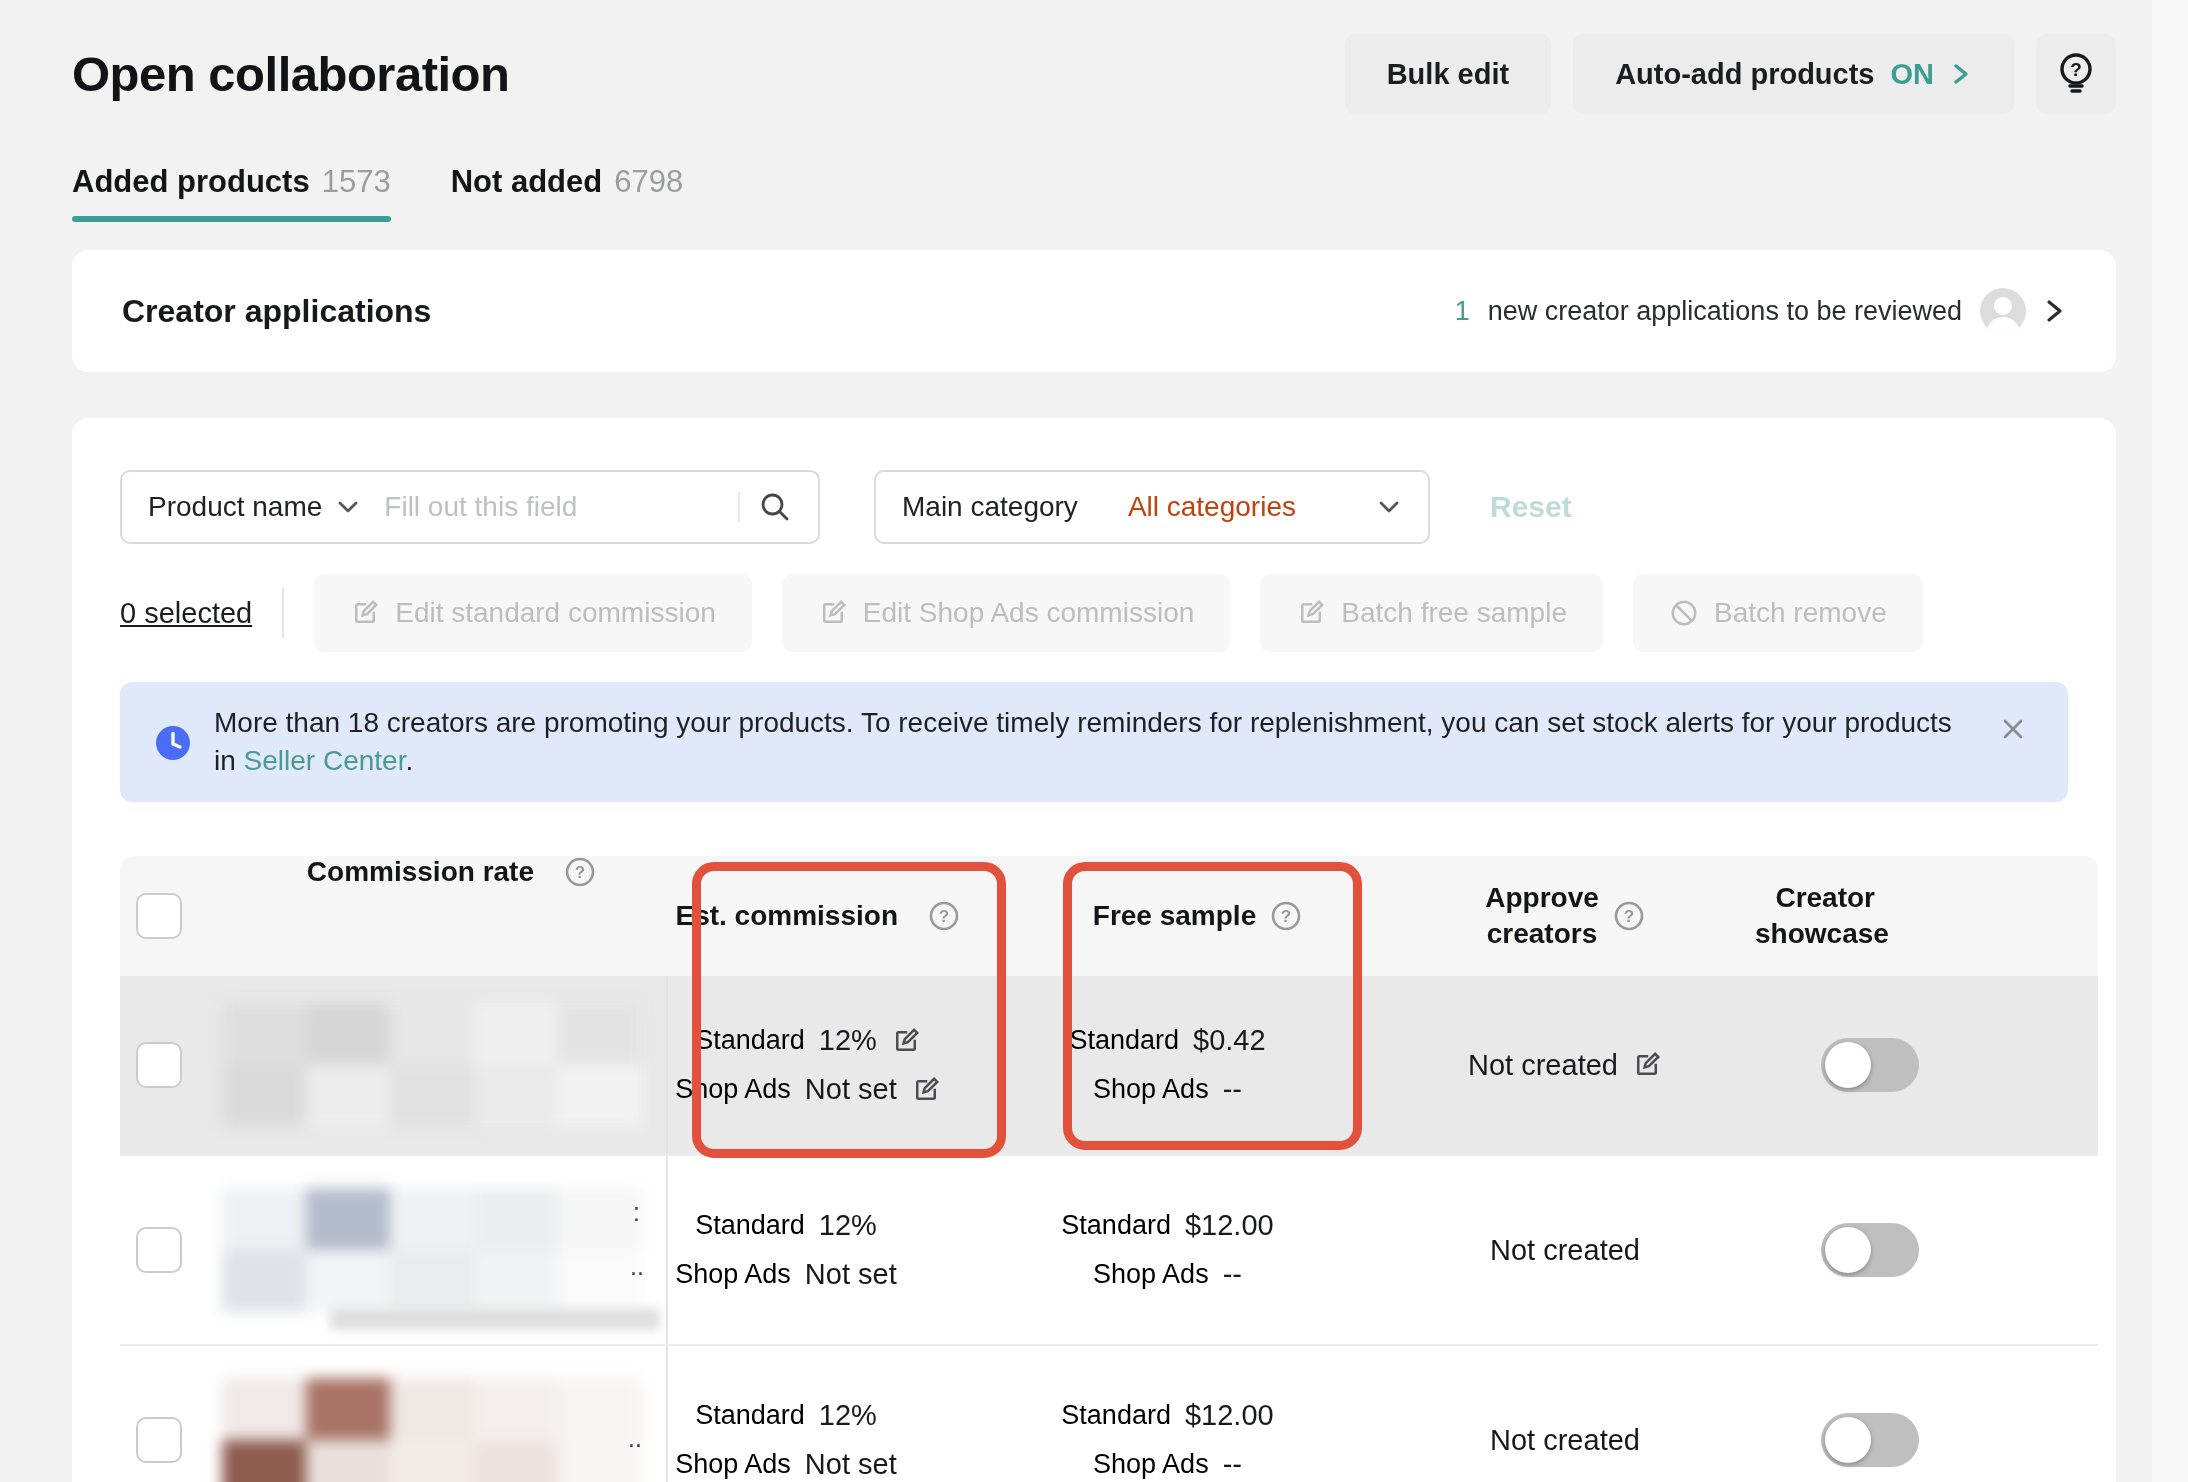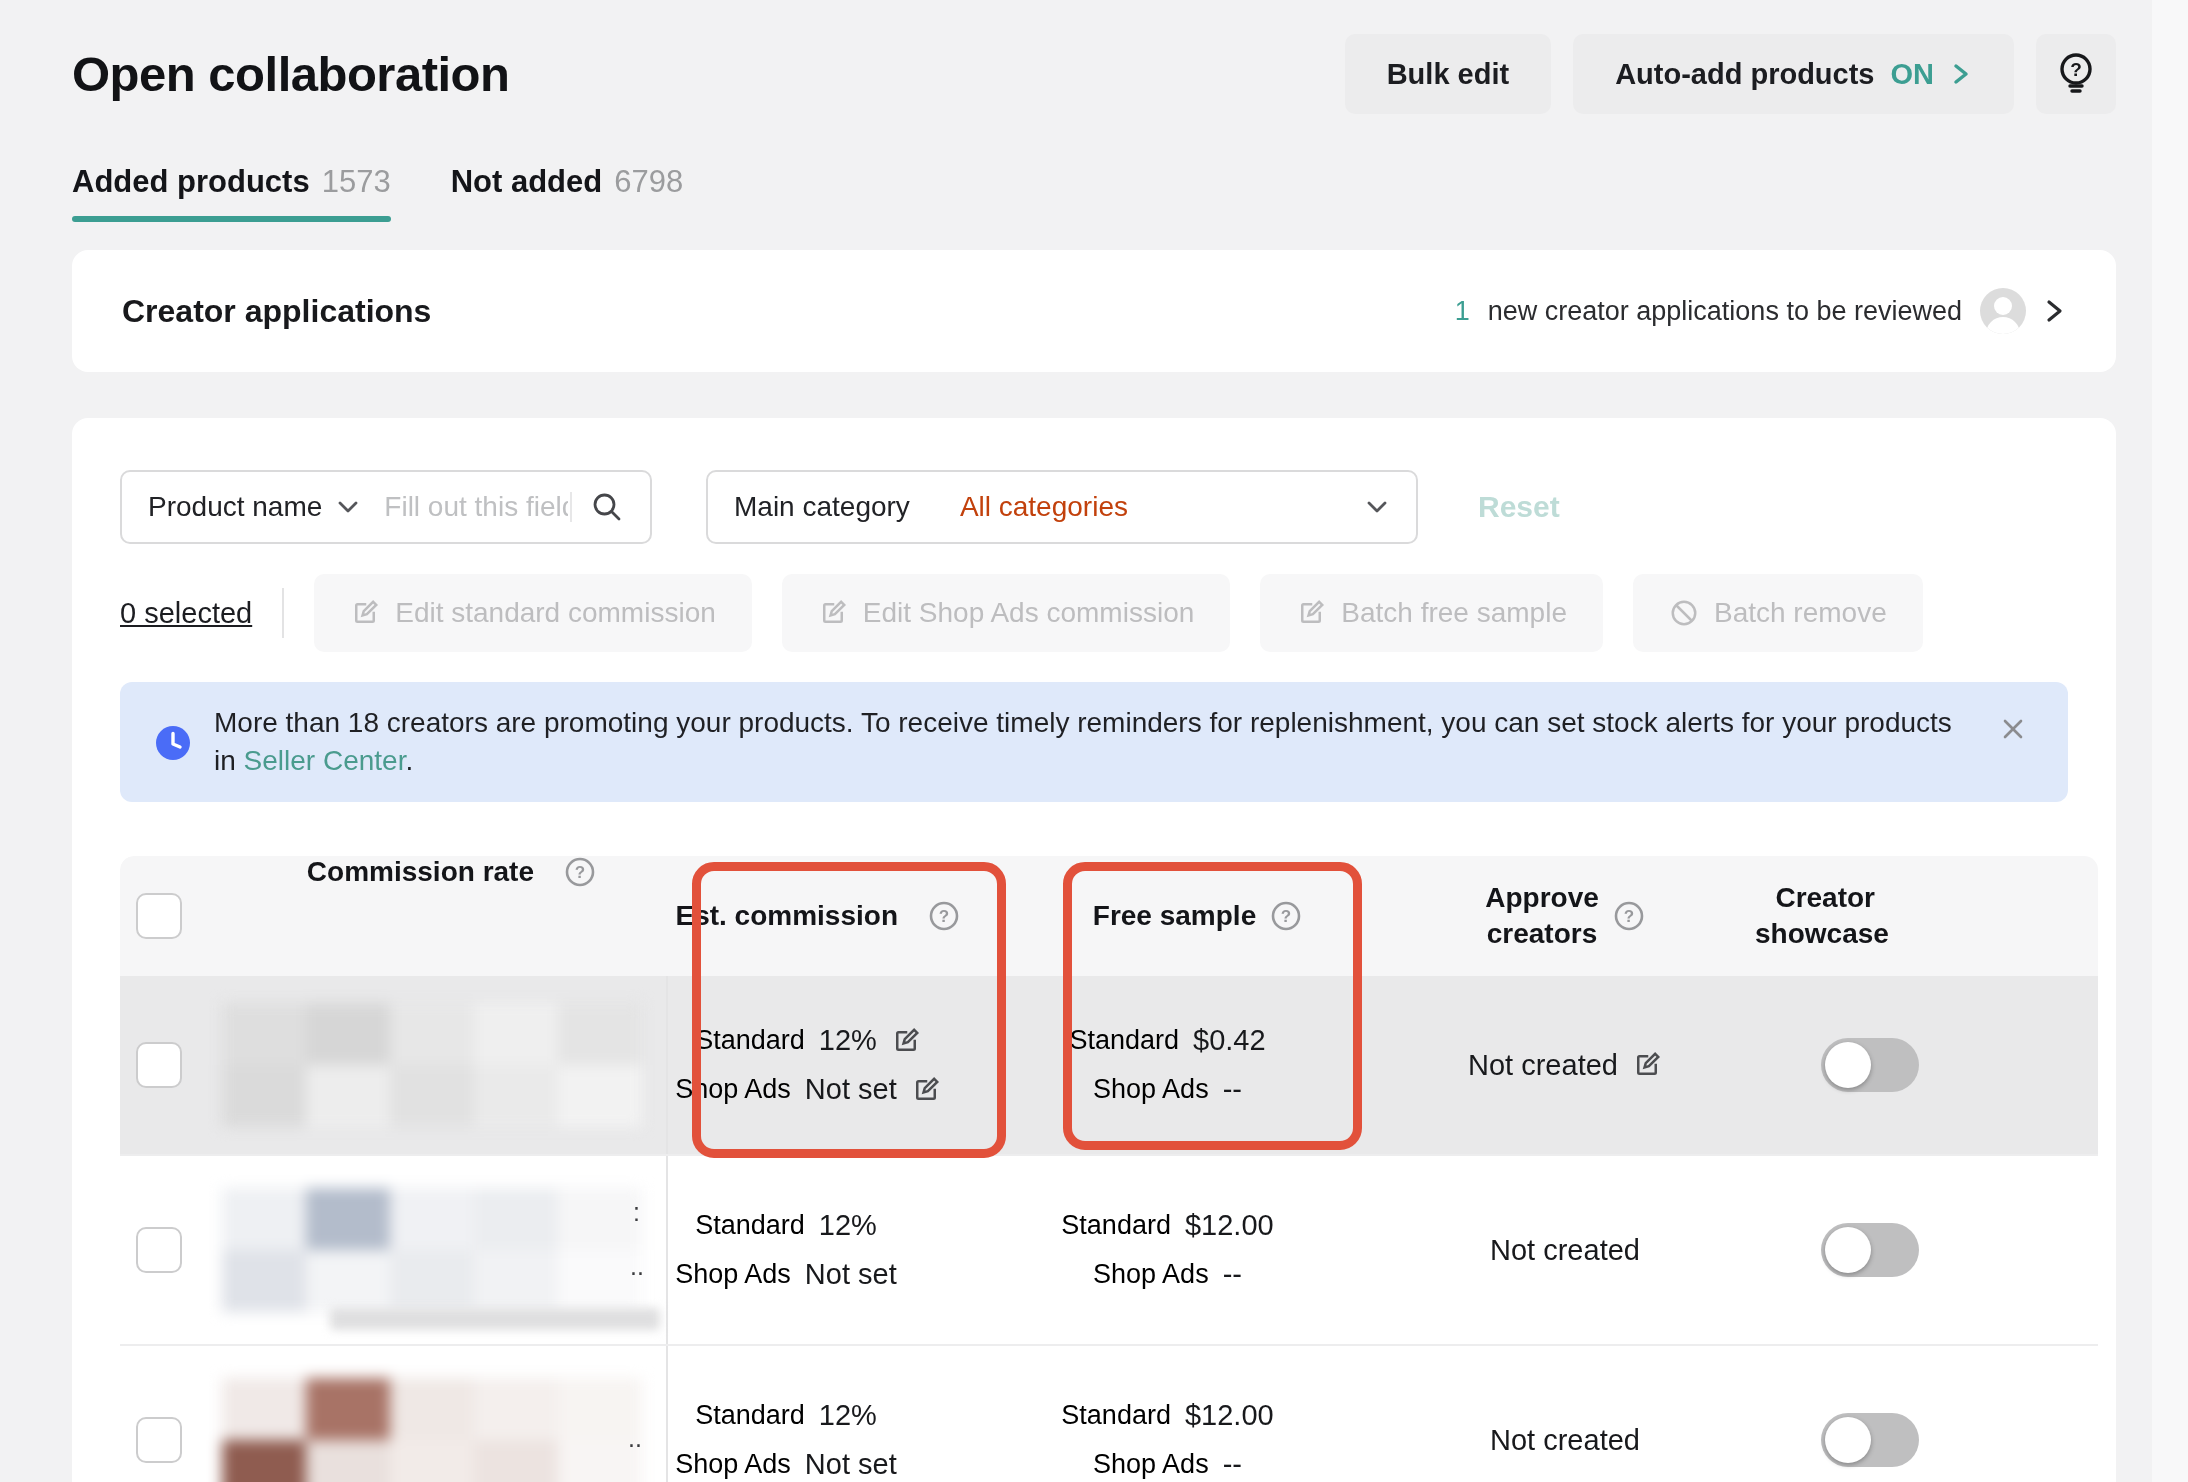--- a/index.html
+++ b/index.html
@@ -41,27 +41,27 @@
   .avatar .head{position:absolute;left:14px;top:9px;width:18px;height:18px;border-radius:50%;background:#fff;}
   .avatar .body{position:absolute;left:6px;top:29px;width:34px;height:24px;border-radius:17px 17px 0 0;background:#fff;}
 
   .main-card{margin-top:46px;padding:52px 48px 0;height:1074px;box-sizing:border-box;
     border-radius:16px 16px 0 0;overflow:hidden;}
 
   
   .filters{display:flex;align-items:center;gap:54px;}
   .input-group{display:flex;align-items:center;border:2px solid #dadadb;border-radius:10px;
     height:74px;padding:0 26px;box-sizing:border-box;background:#fff;}
-  .search-group{width:532px;}
+  .search-group{width:700px;}
   .field-selector{display:flex;align-items:center;gap:14px;font-size:28px;color:#212226;cursor:pointer;white-space:nowrap;}
   .search-input{border:none;outline:none;flex:1;font-size:28px;color:#212226;margin-left:22px;
     font-family:inherit;background:transparent;min-width:0;}
   .search-input::placeholder{color:#bfc0c2;}
   .input-vdiv{width:2px;height:30px;background:#e7e7e8;margin-right:18px;}
-  .category-group{width:712px;justify-content:flex-start;cursor:pointer;}
+  .category-group{width:556px;justify-content:flex-start;cursor:pointer;}
   .cat-label{font-size:28px;color:#212226;white-space:nowrap;}
   .cat-value{font-size:28px;color:#c2410c;white-space:nowrap;margin-left:50px;margin-right:auto;}
   .reset-btn{color:#bedcd7;font-size:30px;font-weight:700;background:none;border:none;cursor:default;font-family:inherit;}
 
   
   .actions-row{margin-top:30px;display:flex;align-items:center;gap:30px;}
   .selected-count{font-size:29px;font-weight:500;color:#1c1d21;text-decoration:underline;}
   .vdiv{width:2px;height:50px;background:#e3e3e4;}
   .btn-disabled{background:#f7f7f8;color:#bdbdbf;font-size:28px;font-weight:500;border:none;
     border-radius:10px;height:78px;padding:0 36px;display:flex;align-items:center;gap:15px;

